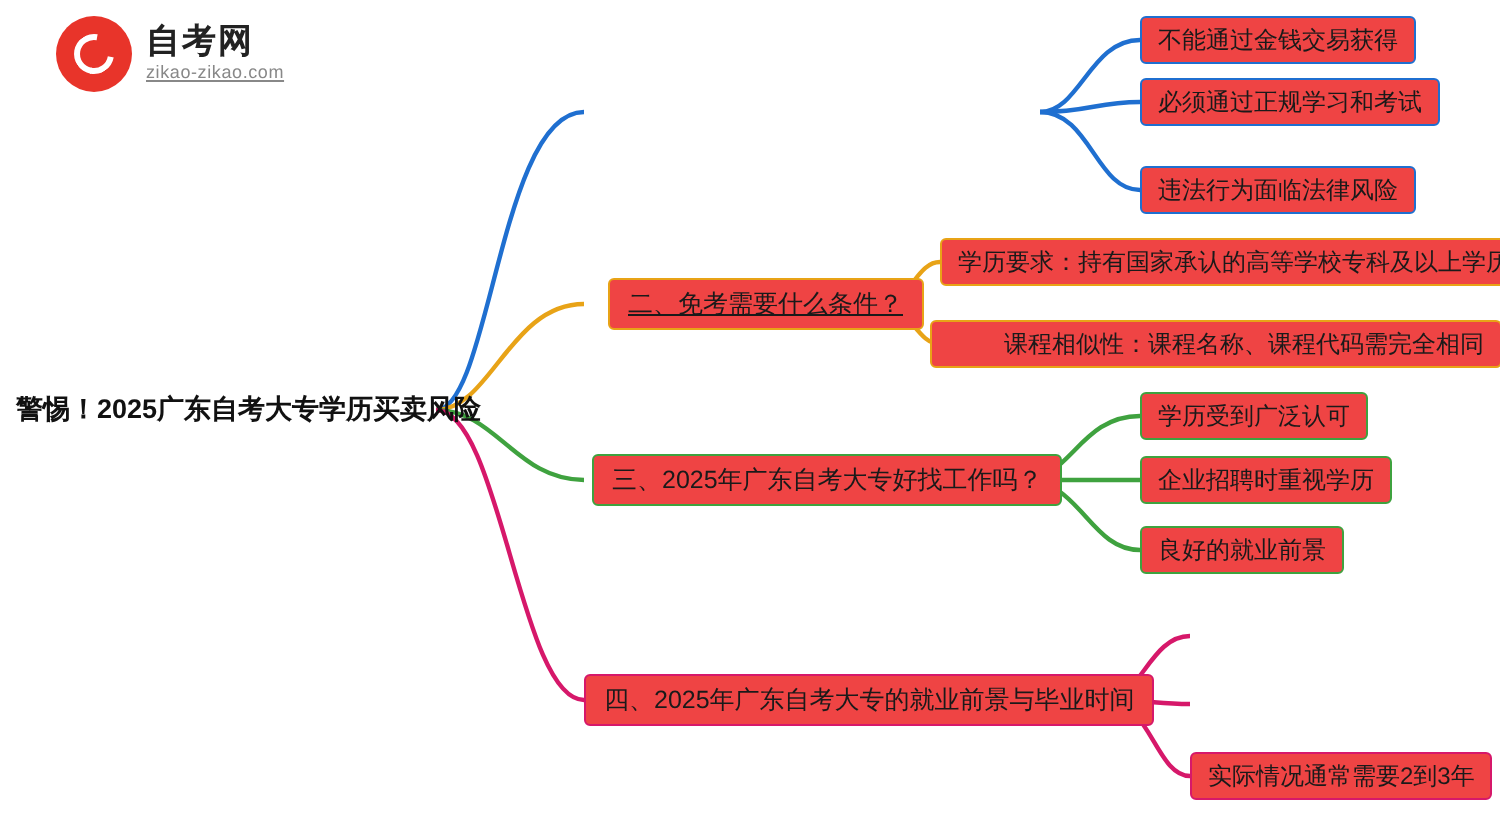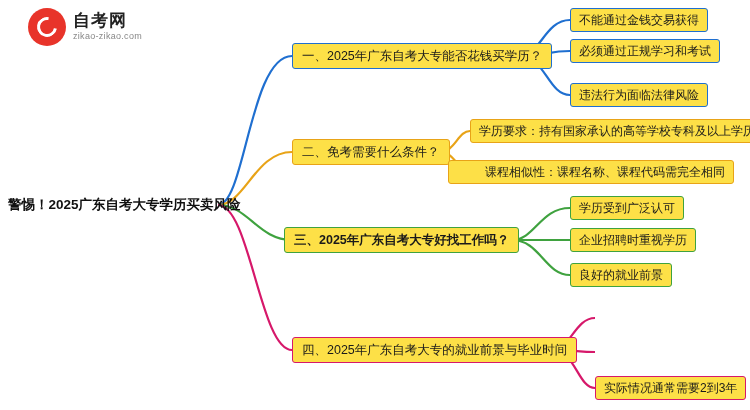--- a/index.html
+++ b/index.html
@@ -23,21 +23,21 @@
   svg.links {
     position: absolute;
     left: 0; top: 0;
     width: 750px;
     height: 410px;
     pointer-events: none;
   }
   .node {
     position: absolute;
     box-sizing: border-box;
-    background: #fde047;
+    background: #ef4444;
     border-radius: 3px;
     display: flex;
     align-items: center;
     white-space: nowrap;
   }
   .branch-node {
     border: 1.5px solid #333;
     padding: 4px 9px;
     font-size: 12.5px;
     color: #1a1a1a;
@@ -94,20 +94,21 @@
     font-size: 17px;
     font-weight: bold;
     color: #222;
     letter-spacing: 1px;
   }
   .logo-en {
     font-size: 9px;
     color: #888;
     letter-spacing: 0.3px;
     margin-top: 2px;
+    text-decoration: underline;
   }
 </style>
 </head>
 <body>
 
 <div id="stage">
 
   <div class="logo-wrap">
     <div class="logo-mark"></div>
     <div class="logo-text">
@@ -134,44 +135,41 @@
     <path d="M512 240 C 540 240, 545 275, 570 275" fill="none" stroke="#3fa23f" stroke-width="2.2"></path>
 
     <path d="M218 205 C 250 205, 260 350, 292 350" fill="none" stroke="#d6186a" stroke-width="2.2"></path>
     <path d="M553 350 C 570 350, 575 318, 595 318" fill="none" stroke="#d6186a" stroke-width="2.2"></path>
     <path d="M553 350 C 575 350, 578 352, 595 352" fill="none" stroke="#d6186a" stroke-width="2.2"></path>
     <path d="M553 350 C 575 350, 578 388, 595 388" fill="none" stroke="#d6186a" stroke-width="2.2"></path>
   </svg>
 
   <div class="root-label" style="left:8px; top:196px;text-align:center;">警惕！2025广东自考大专学历买卖风险</div>
 
-  <div class="node branch-node" style="left:292px; top:43px; border-color:#1f6fd0;">
-    <span>一、2025年广东自考大专能否花钱买学历？</span>
-  </div>
   <div class="node leaf-node" style="left:570px; top:8px; border-color:#1f6fd0;">
     <span>不能通过金钱交易获得</span>
   </div>
   <div class="node leaf-node" style="left:570px; top:83px; border-color:#1f6fd0;">
     <span>违法行为面临法律风险</span>
   </div>
   <div class="node leaf-node" style="left:570px; top:39px; border-color:#1f6fd0;">
     <span>必须通过正规学习和考试</span>
   </div>
 
-  <div class="node branch-node" style="left:292px; top:139px; border-color:#e8a317;">
+  <div class="node branch-node" style="left:304px; top:139px; border-color:#e8a317;text-decoration:underline;">
     <span>二、免考需要什么条件？</span>
   </div>
   <div class="node leaf-node" style="left:470px; top:119px; border-color:#e8a317;">
     <span>学历要求：持有国家承认的高等学校专科及以上学历</span>
   </div>
-  <div class="node leaf-node" style="left:448px; top:160px; border-color:#e8a317;padding-left:36px;">
+  <div class="node leaf-node" style="left:465px; top:160px; border-color:#e8a317;padding-left:36px;">
     <span>课程相似性：课程名称、课程代码需完全相同</span>
   </div>
 
-  <div class="node branch-node" style="left:284px; top:227px; border-color:#3fa23f;font-weight:bold;">
+  <div class="node branch-node" style="left:296px; top:227px; border-color:#3fa23f;">
     <span>三、2025年广东自考大专好找工作吗？</span>
   </div>
   <div class="node leaf-node" style="left:570px; top:228px; border-color:#3fa23f;">
     <span>企业招聘时重视学历</span>
   </div>
   <div class="node leaf-node" style="left:570px; top:196px; border-color:#3fa23f;">
     <span>学历受到广泛认可</span>
   </div>
   <div class="node leaf-node" style="left:570px; top:263px; border-color:#3fa23f;justify-content:flex-end;">
     <span>良好的就业前景</span>

